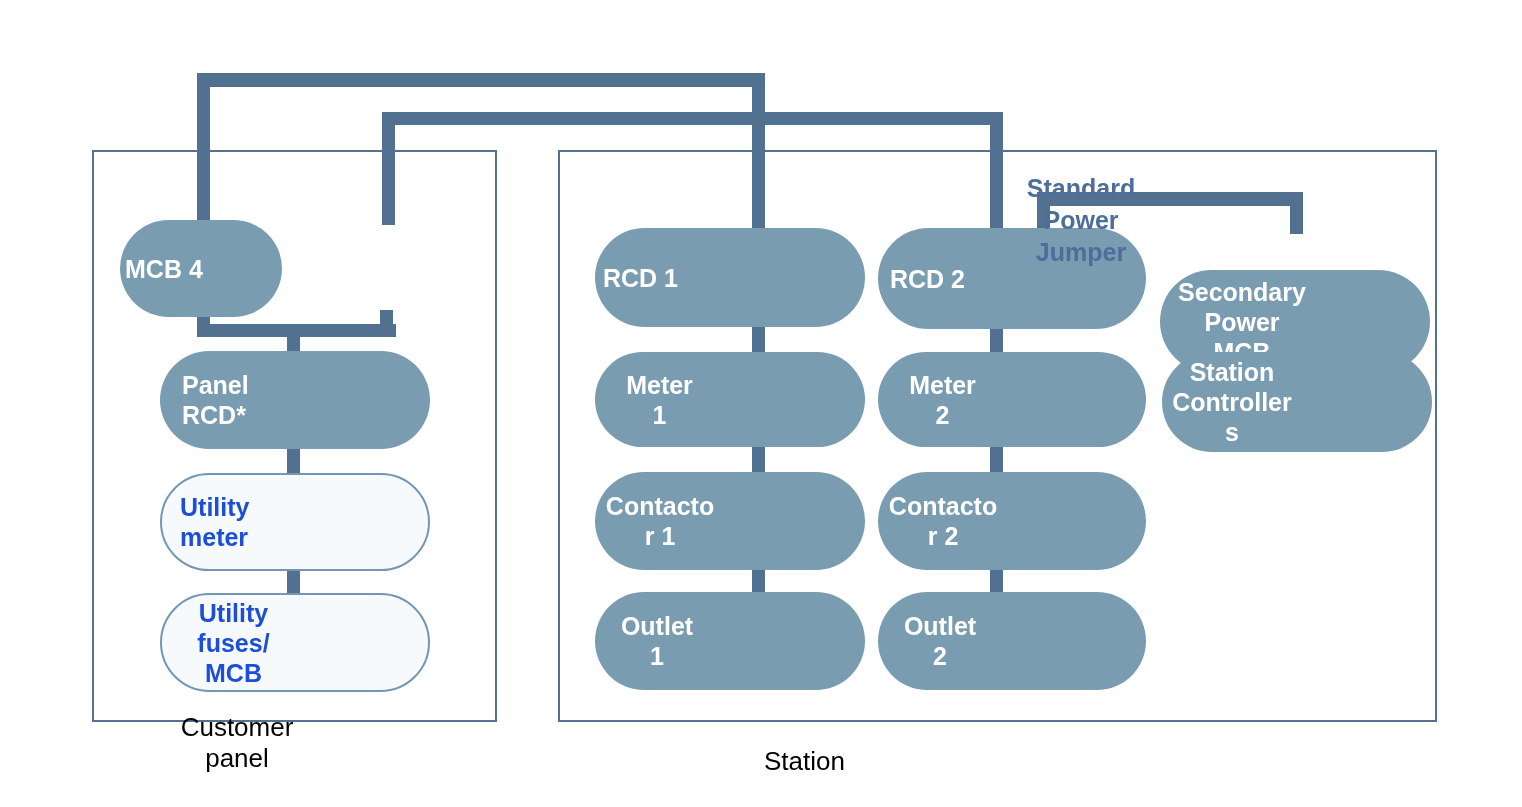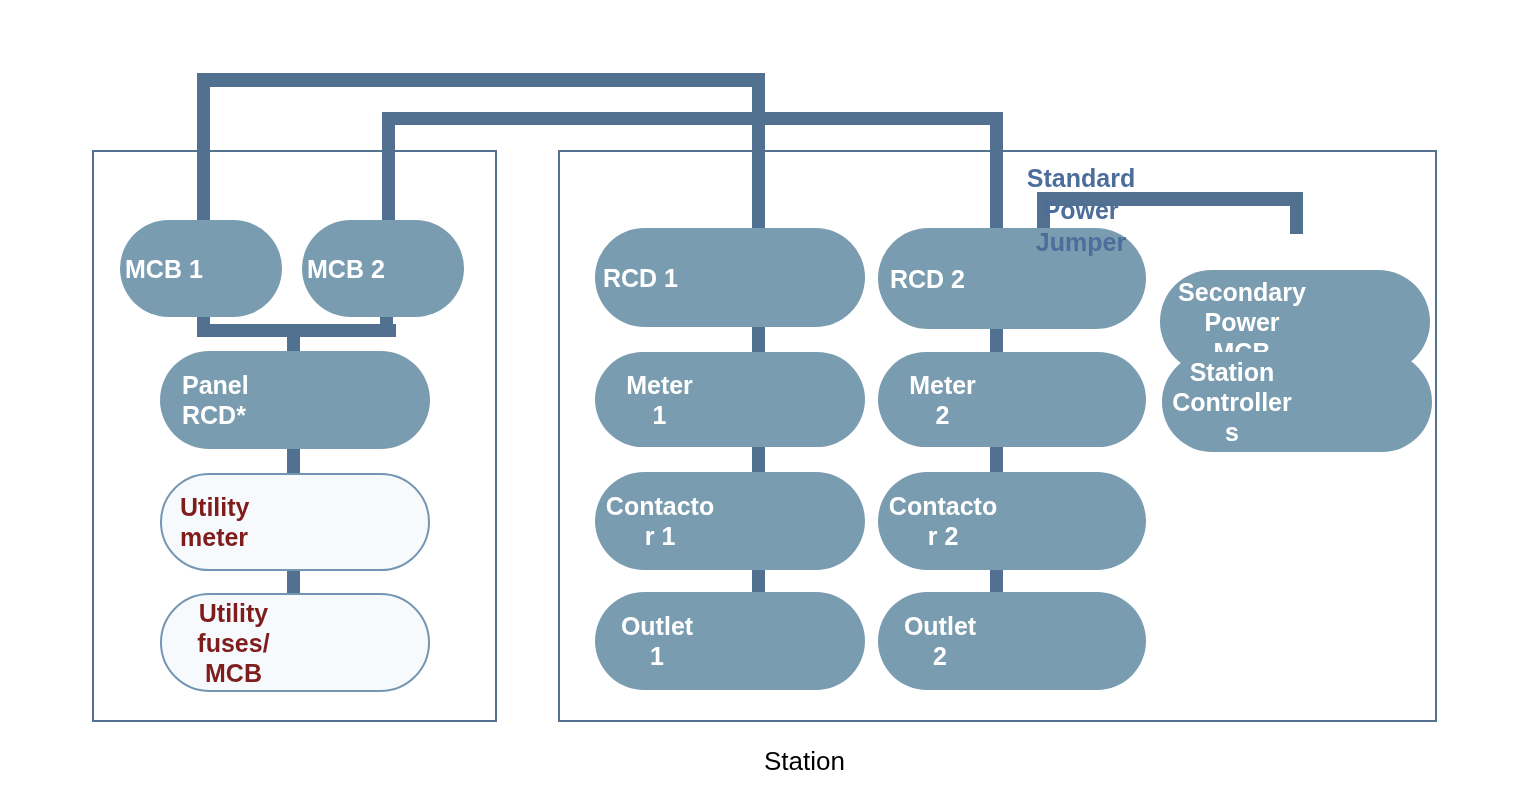--- a/index.html
+++ b/index.html
@@ -11,21 +11,21 @@
     position:absolute; border:2px solid #54718f; background:transparent; z-index:1;
     box-sizing:border-box;
   }
   .conn { position:absolute; background:#52708f; z-index:2; }
   .node {
     position:absolute; background:#7a9cb0; border-radius:70px; z-index:3;
     display:flex; align-items:center; box-sizing:border-box;
     color:#ffffff; font-weight:bold; font-size:25px; line-height:30px;
   }
   .node.light {
-    background:#f7fafd; border:2px solid #7496b3; color:#7f1d1d;
+    background:#f7fafd; border:2px solid #7496b3; color:#1d4ed8;
   }
   .nlabel { display:block; white-space:pre-line; }
   .nlabel.center { text-align:center; }
   .glabel {
     position:absolute; z-index:4; color:#000000; font-size:26px; line-height:31px;
     text-align:center; white-space:pre-line; font-weight:normal;
   }
   .annot {
     position:absolute; z-index:4; color:#4d6e9a; font-weight:bold; font-size:25px;
     line-height:32px; text-align:center; white-space:pre-line;
@@ -63,24 +63,21 @@
   <div class="conn" style="left:990px; top:445px; width:13px; height:29px;"></div>
   <div class="conn" style="left:990px; top:569px; width:13px; height:25px;"></div>
 
   <div class="conn" style="left:1037px; top:192px; width:266px; height:14px;"></div>
   <div class="conn" style="left:1037px; top:192px; width:13px; height:40px;"></div>
   <div class="conn" style="left:1290px; top:192px; width:13px; height:42px;"></div>
 
   <div class="conn" style="left:1290px; top:330px; width:13px; height:24px;"></div>
 
   <div class="node" style="left:120px; top:220px; width:162px; height:97px;">
-    <span class="nlabel" style="margin-left:5px;">MCB 1</span>
-  </div>
-  <div class="node" style="left:302px; top:220px; width:162px; height:97px;">
-    <span class="nlabel" style="margin-left:5px;">MCB 2</span>
+    <span class="nlabel" style="margin-left:5px;">MCB 4</span>
   </div>
   <div class="node" style="left:160px; top:351px; width:270px; height:98px;">
     <span class="nlabel" style="margin-left:22px;">Panel
 RCD*</span>
   </div>
   <div class="node light" style="left:160px; top:473px; width:270px; height:98px;">
     <span class="nlabel" style="margin-left:18px;">Utility
 meter</span>
   </div>
   <div class="node light" style="left:160px; top:593px; width:270px; height:99px;">
@@ -125,19 +122,21 @@
     <span class="nlabel center" style="margin-left:8px; width:148px;">Secondary
 Power
 MCB</span>
   </div>
   <div class="node" style="left:1162px; top:352px; width:270px; height:100px;">
     <span class="nlabel center" style="margin-left:10px; width:120px;">Station
 Controller
 s</span>
   </div>
 
-  <div class="annot" style="left:1012px; top:162px; width:138px;">Standard
+  <div class="annot" style="left:1012px; top:172px; width:138px;">Standard
 Power
 Jumper</div>
 
+  <div class="glabel" style="left:127px; top:712px; width:220px;">Customer
+panel</div>
   <div class="glabel" style="left:702px; top:746px; width:205px;">Station</div>
 
 </div>
 
 </body></html>

